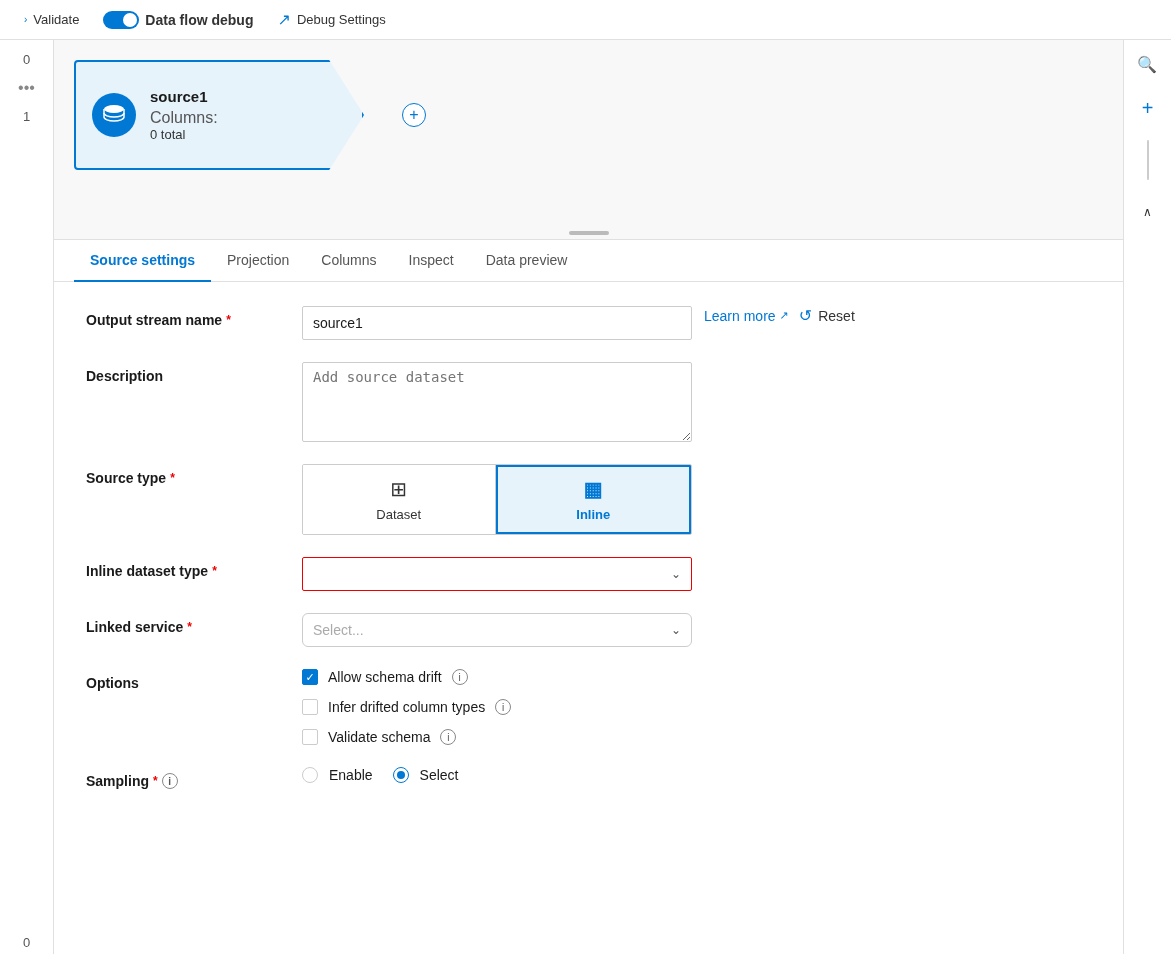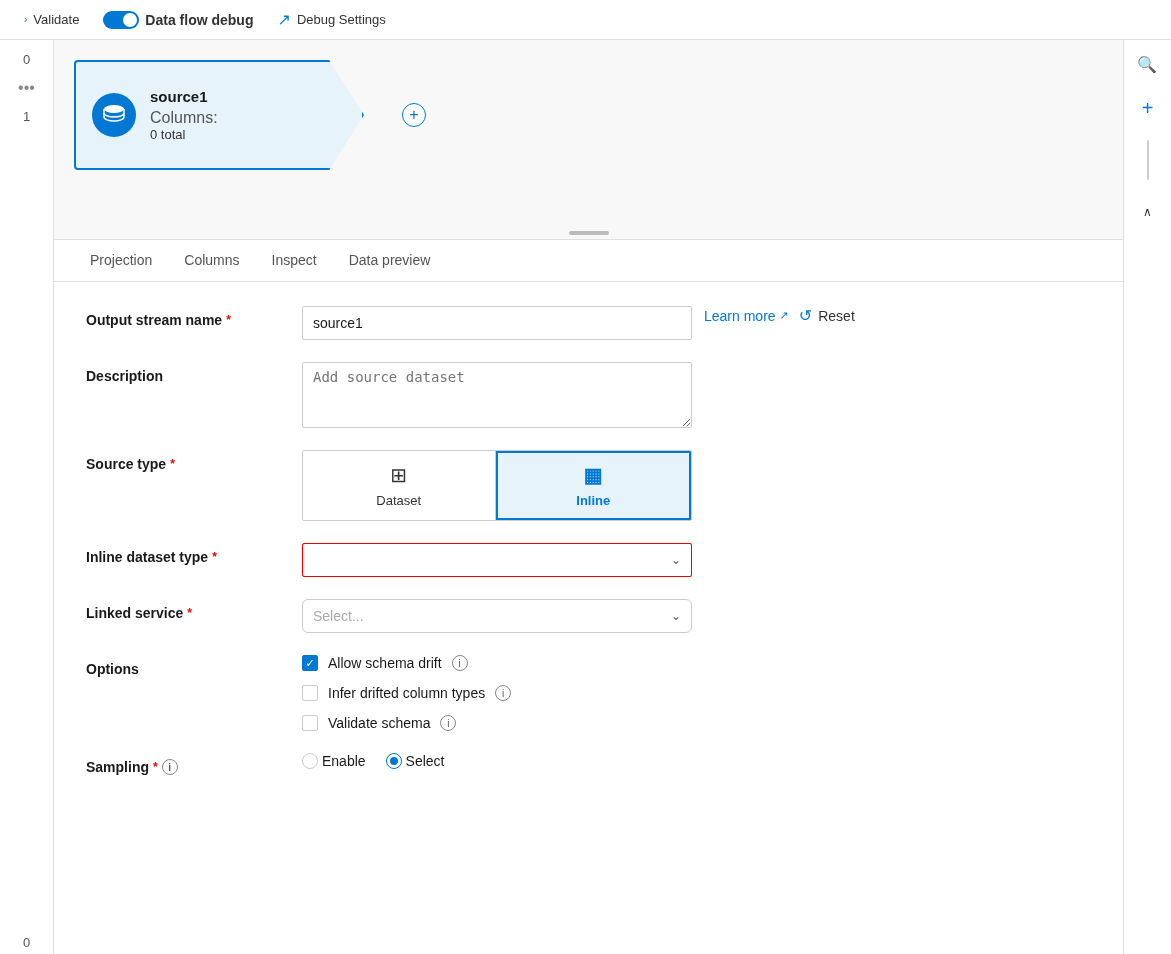--- a/index.html
+++ b/index.html
@@ -175,21 +175,21 @@
       border: 1px solid #ccc;
       border-radius: 2px;
       padding: 4px 10px;
       font-size: 14px;
       color: #1a1a1a;
       outline: none;
     }
 
     .textarea-input {
       width: 390px;
-      height: 66px;
+      height: 80px;
       border: 1px solid #ccc;
       border-radius: 2px;
       padding: 6px 10px;
       font-size: 14px;
       color: #aaa;
       resize: vertical;
       outline: none;
     }
 
     .action-links {
@@ -304,21 +304,21 @@
     }
 
     .radio-group {
       display: flex;
       align-items: center;
       gap: 20px;
     }
     .radio-row {
       display: flex;
       align-items: center;
-      gap: 4px;
+      gap: 11px;
       cursor: pointer;
     }
     .radio-circle {
       width: 16px; height: 16px;
       border: 1.5px solid #ccc;
       border-radius: 50%;
       display: flex; align-items: center; justify-content: center;
       background: #fff;
     }
     .radio-circle.selected {
@@ -383,20 +383,21 @@
           </div>
         </div>
         <div class="node-plus">+</div>
       </div>
       <div class="collapse-bar"></div>
     </div>
 
     <div class="panel-area">
 
       <div class="tabs-row">
+        <div class="tab-item active">Source settings</div>
         <div class="tab-item">Projection</div>
         <div class="tab-item">Columns</div>
         <div class="tab-item">Inspect</div>
         <div class="tab-item">Data preview</div>
       </div>
 
       <div class="form-area">
 
         <div class="form-row">
           <div class="form-label">

